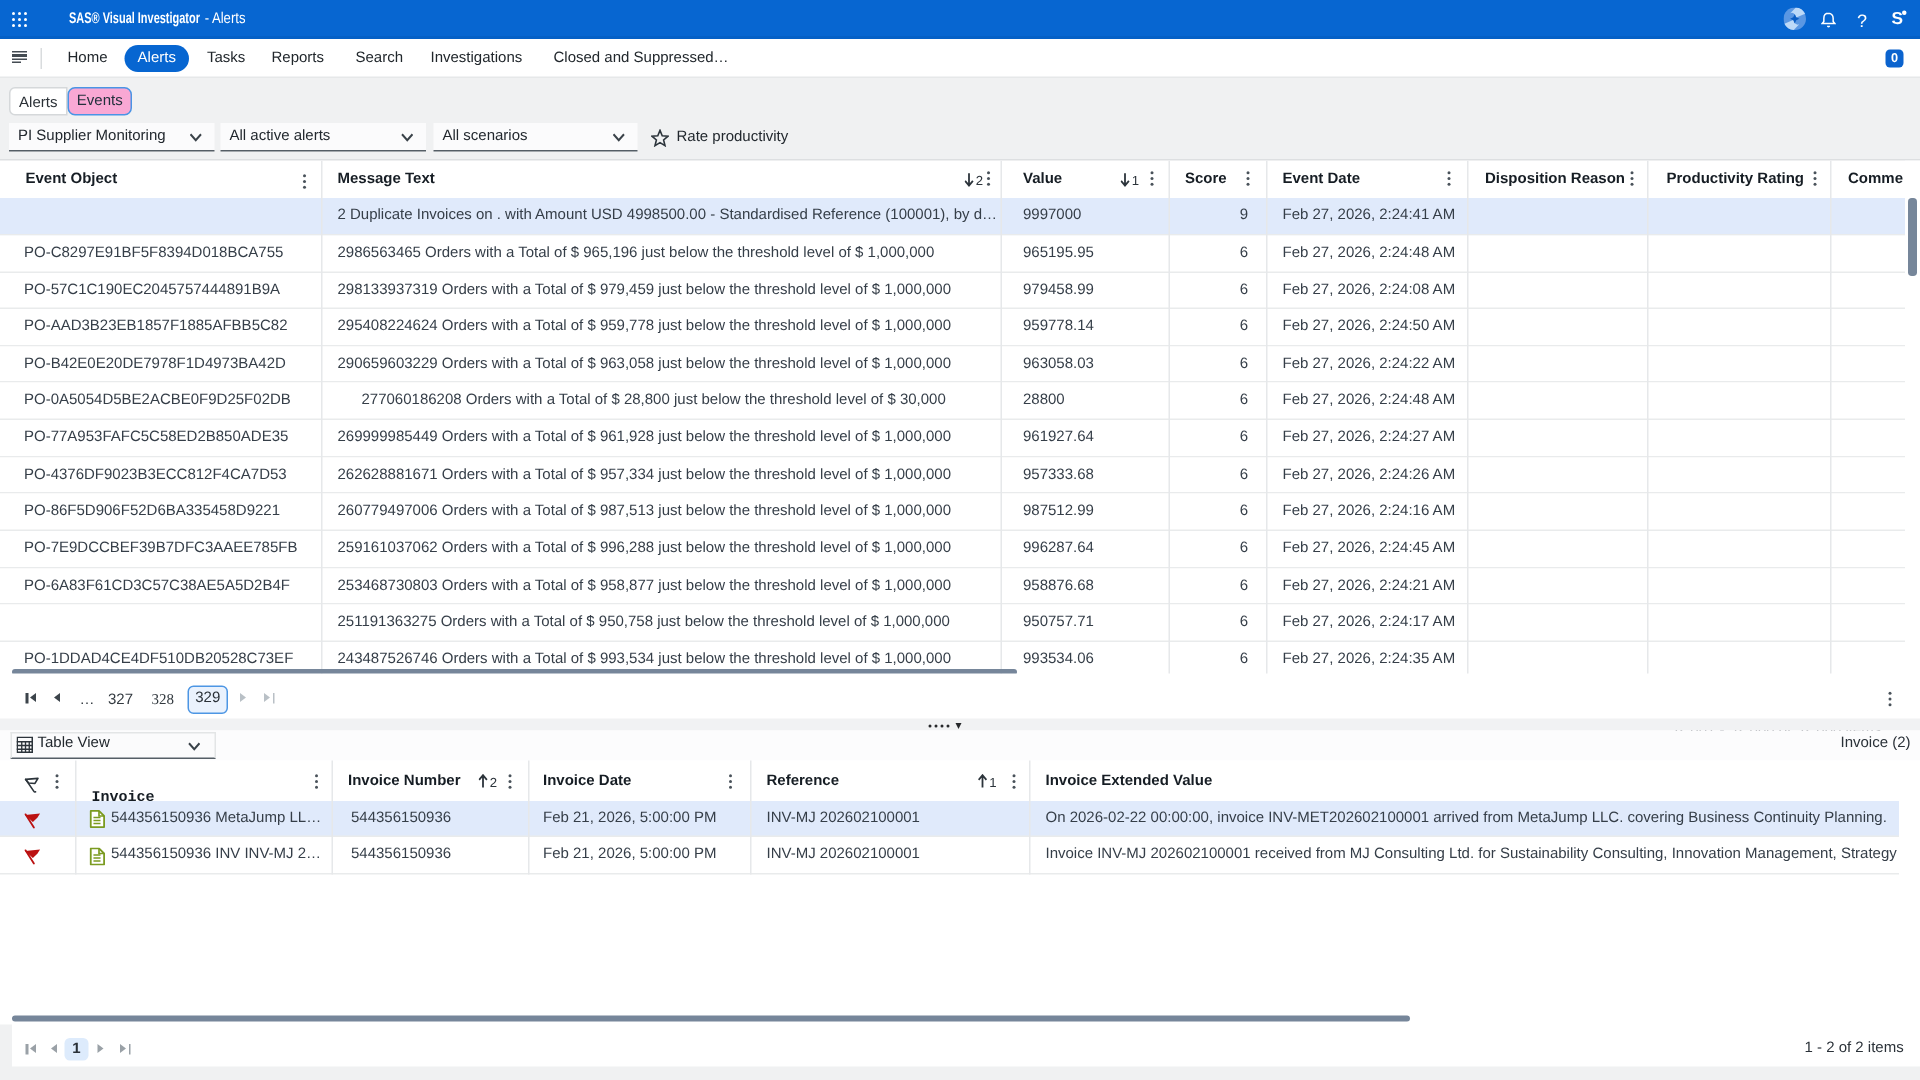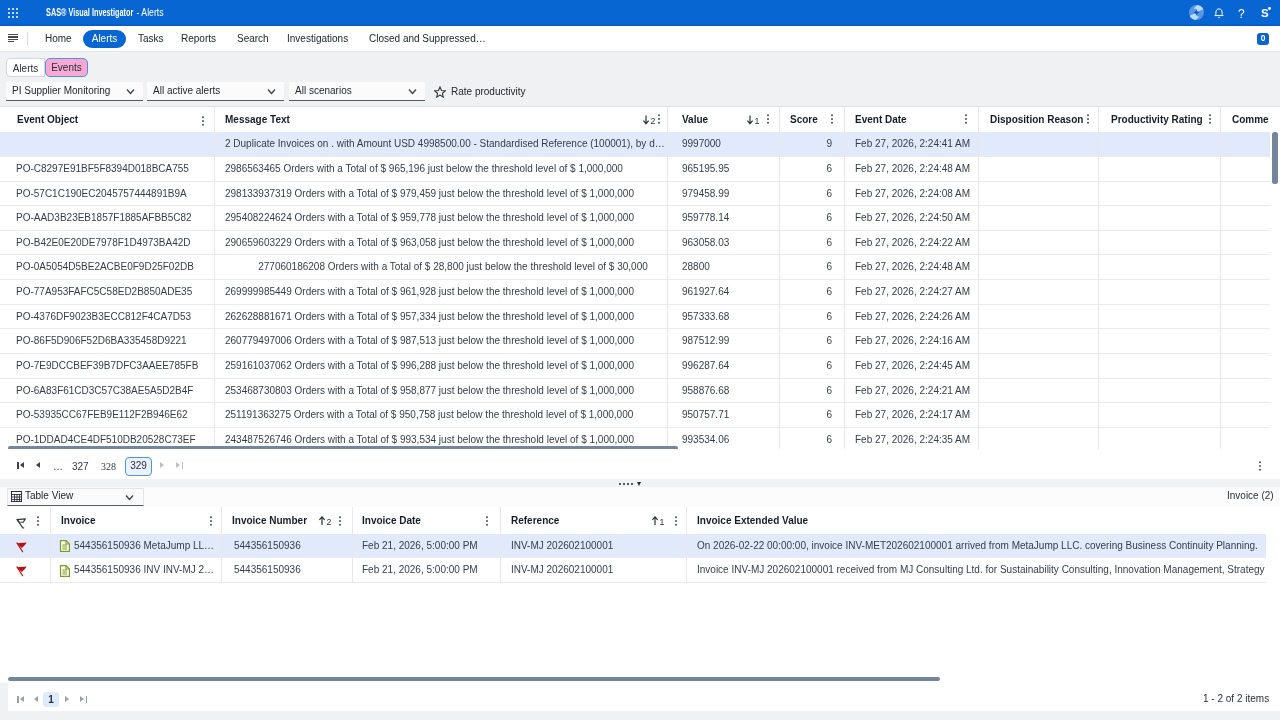--- a/index.html
+++ b/index.html
@@ -165,21 +165,21 @@
       </div>
       <div class="abs row" style="top:98.48px;">
   <div class="abs cell" style="left:16px;width:196px;"><span class="tx">PO-B42E0E20DE7978F1D4973BA42D</span></div>
   <div class="abs cell" style="left:225px;width:452px;"><span class="tx">290659603229 Orders with a Total of $ 963,058 just below the threshold level of $ 1,000,000</span></div>
   <div class="abs cell" style="left:682px;width:95px;"><span class="tx">963058.03</span></div>
   <div class="abs cell" style="left:779px;width:53px;text-align:right;"><span class="tx rr">6</span></div>
   <div class="abs cell" style="left:855px;width:121px;"><span class="tx">Feb 27, 2026, 2:24:22 AM</span></div>
       </div>
       <div class="abs row" style="top:123.10px;">
   <div class="abs cell" style="left:16px;width:196px;"><span class="tx">PO-0A5054D5BE2ACBE0F9D25F02DB</span></div>
-  <div class="abs cell" style="left:227px;width:452px;text-align:center;"><span class="tx">277060186208 Orders with a Total of $ 28,800 just below the threshold level of $ 30,000</span></div>
+  <div class="abs cell" style="left:241px;width:452px;"><span class="tx">277060186208 Orders with a Total of $ 28,800 just below the threshold level of $ 30,000</span></div>
   <div class="abs cell" style="left:682px;width:95px;"><span class="tx">28800</span></div>
   <div class="abs cell" style="left:779px;width:53px;text-align:right;"><span class="tx rr">6</span></div>
   <div class="abs cell" style="left:855px;width:121px;"><span class="tx">Feb 27, 2026, 2:24:48 AM</span></div>
       </div>
       <div class="abs row" style="top:147.72px;">
   <div class="abs cell" style="left:16px;width:196px;"><span class="tx">PO-77A953FAFC5C58ED2B850ADE35</span></div>
   <div class="abs cell" style="left:225px;width:452px;"><span class="tx">269999985449 Orders with a Total of $ 961,928 just below the threshold level of $ 1,000,000</span></div>
   <div class="abs cell" style="left:682px;width:95px;"><span class="tx">961927.64</span></div>
   <div class="abs cell" style="left:779px;width:53px;text-align:right;"><span class="tx rr">6</span></div>
   <div class="abs cell" style="left:855px;width:121px;"><span class="tx">Feb 27, 2026, 2:24:27 AM</span></div>
@@ -206,21 +206,20 @@
   <div class="abs cell" style="left:855px;width:121px;"><span class="tx">Feb 27, 2026, 2:24:45 AM</span></div>
       </div>
       <div class="abs row" style="top:246.20px;">
   <div class="abs cell" style="left:16px;width:196px;"><span class="tx">PO-6A83F61CD3C57C38AE5A5D2B4F</span></div>
   <div class="abs cell" style="left:225px;width:452px;"><span class="tx">253468730803 Orders with a Total of $ 958,877 just below the threshold level of $ 1,000,000</span></div>
   <div class="abs cell" style="left:682px;width:95px;"><span class="tx">958876.68</span></div>
   <div class="abs cell" style="left:779px;width:53px;text-align:right;"><span class="tx rr">6</span></div>
   <div class="abs cell" style="left:855px;width:121px;"><span class="tx">Feb 27, 2026, 2:24:21 AM</span></div>
       </div>
       <div class="abs row" style="top:270.82px;">
-  <div class="abs cell" style="left:16px;width:196px;"><span class="tx">PO-53935CC67FEB9E112F2B946E62</span></div>
   <div class="abs cell" style="left:225px;width:452px;"><span class="tx">251191363275 Orders with a Total of $ 950,758 just below the threshold level of $ 1,000,000</span></div>
   <div class="abs cell" style="left:682px;width:95px;"><span class="tx">950757.71</span></div>
   <div class="abs cell" style="left:779px;width:53px;text-align:right;"><span class="tx rr">6</span></div>
   <div class="abs cell" style="left:855px;width:121px;"><span class="tx">Feb 27, 2026, 2:24:17 AM</span></div>
       </div>
       <div class="abs row" style="top:295.44px;">
   <div class="abs cell" style="left:16px;width:196px;"><span class="tx">PO-1DDAD4CE4DF510DB20528C73EF</span></div>
   <div class="abs cell" style="left:225px;width:452px;"><span class="tx">243487526746 Orders with a Total of $ 993,534 just below the threshold level of $ 1,000,000</span></div>
   <div class="abs cell" style="left:682px;width:95px;"><span class="tx">993534.06</span></div>
   <div class="abs cell" style="left:779px;width:53px;text-align:right;"><span class="tx rr">6</span></div>
@@ -269,21 +268,21 @@
   <div class="abs vline" style="left:221px;top:0;height:76px;"></div>
   <div class="abs vline" style="left:352px;top:0;height:76px;"></div>
   <div class="abs vline" style="left:500px;top:0;height:76px;"></div>
   <div class="abs vline" style="left:686px;top:0;height:76px;"></div>
 
   <svg class="abs" style="left:16px;top:11px;" width="11" height="11" viewBox="0 0 11 11">
     <path d="M1.1 1.6 L9.3 0.9 L7.3 4.3 L3.1 4.0 Z" fill="none" stroke="#2c343b" stroke-width="1.1" stroke-linejoin="round"></path>
     <path d="M1.1 1.6 L6.6 9.6 Q7.0 10.2 7.7 9.9" fill="none" stroke="#2c343b" stroke-width="1.1" stroke-linecap="round"></path>
   </svg>
   <div class="abs vdots" style="left:37px;top:13px;"></div>
-  <div class="abs hdrtxt" style="left:61px;top:1px;"><span class="txb">Invoice</span></div>
+  <div class="abs hdrtxt" style="left:61px;top:13px;font-family:Liberation Mono, monospace;"><span class="txb">Invoice</span></div>
   <div class="abs vdots" style="left:210px;top:13px;"></div>
   <div class="abs hdrtxt" style="left:232px;top:1px;"><span class="txb">Invoice Number</span></div>
   <svg class="abs" style="left:319px;top:9px;z-index:2;" width="16" height="10" viewBox="0 0 16 10">
       <path d="M3 9 V1.3 M0.4 3.9 L3 0.8 L5.6 3.9" fill="none" stroke="#2c343b" stroke-width="1.2"></path>
       <text x="7.5" y="8.6" font-family="Liberation Sans" font-size="8.8" fill="#2c343b">2</text>
     </svg>
   <div class="abs vdots" style="left:339px;top:13px;"></div>
   <div class="abs hdrtxt" style="left:362px;top:1px;"><span class="txb">Invoice Date</span></div>
   <div class="abs vdots" style="left:486px;top:13px;"></div>
   <div class="abs hdrtxt" style="left:511px;top:1px;"><span class="txb">Reference</span></div>

